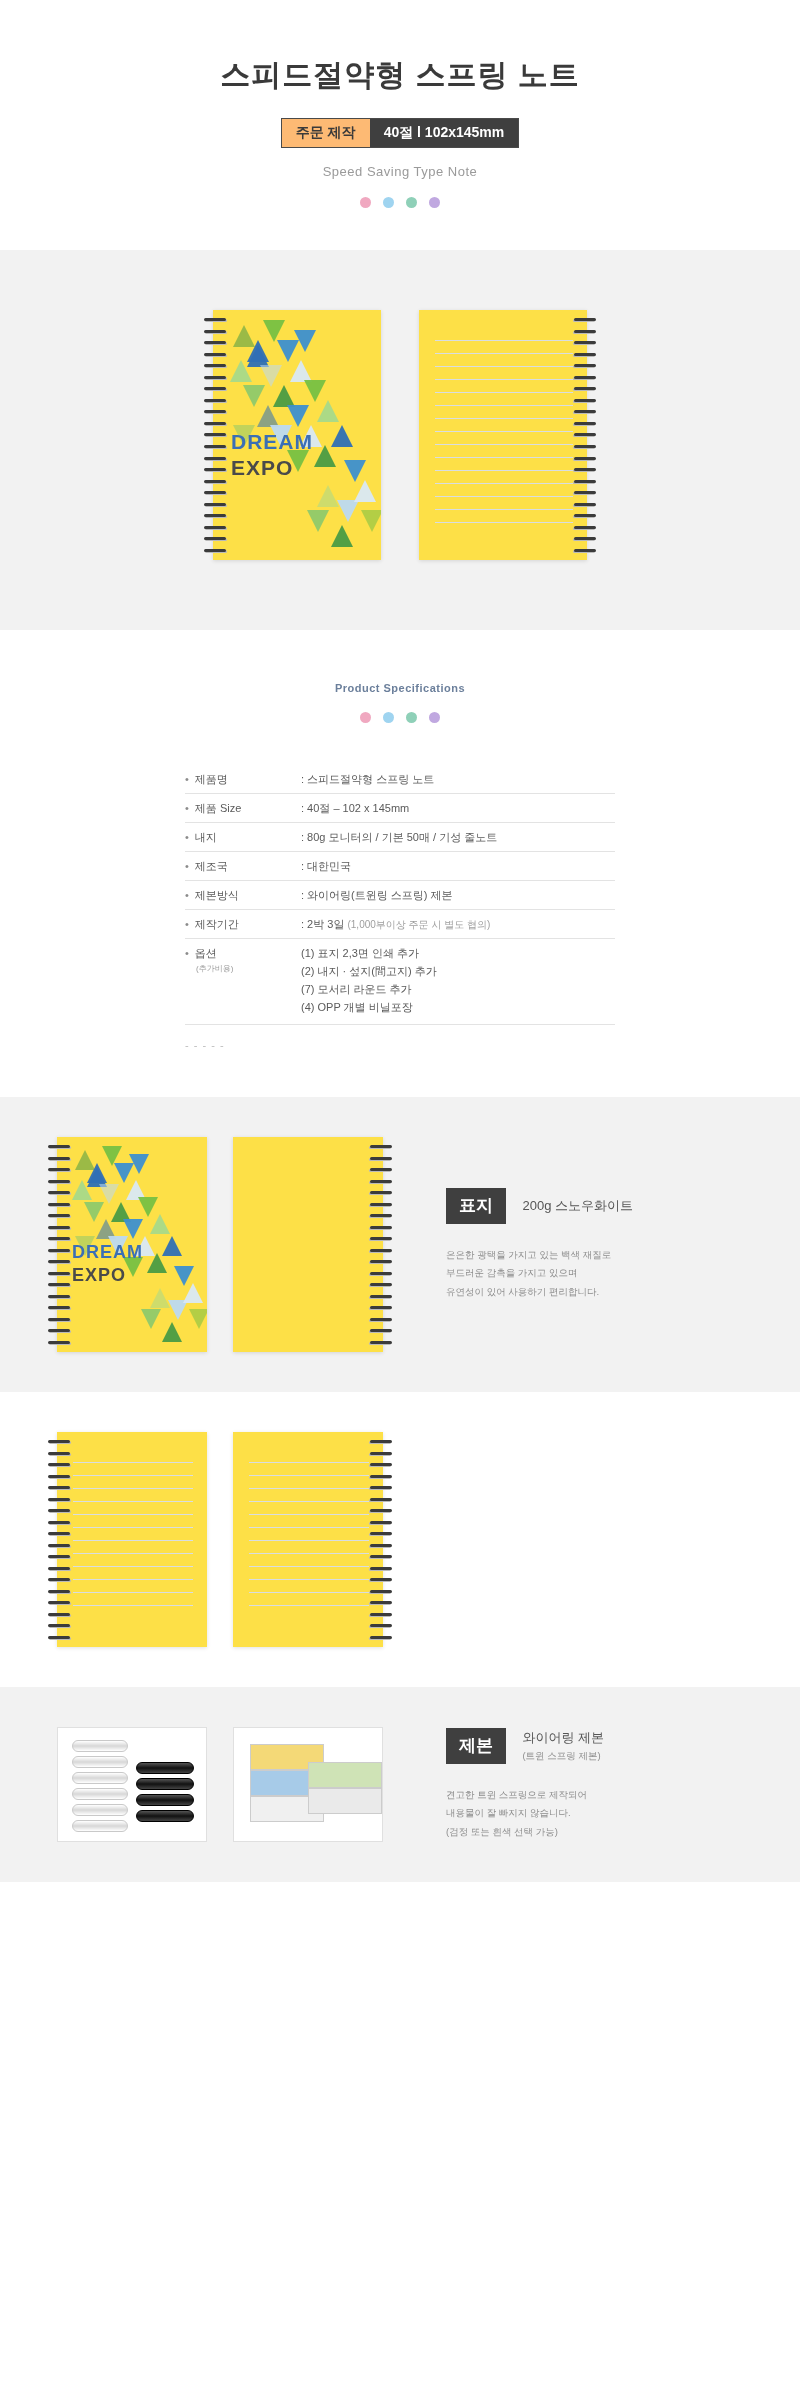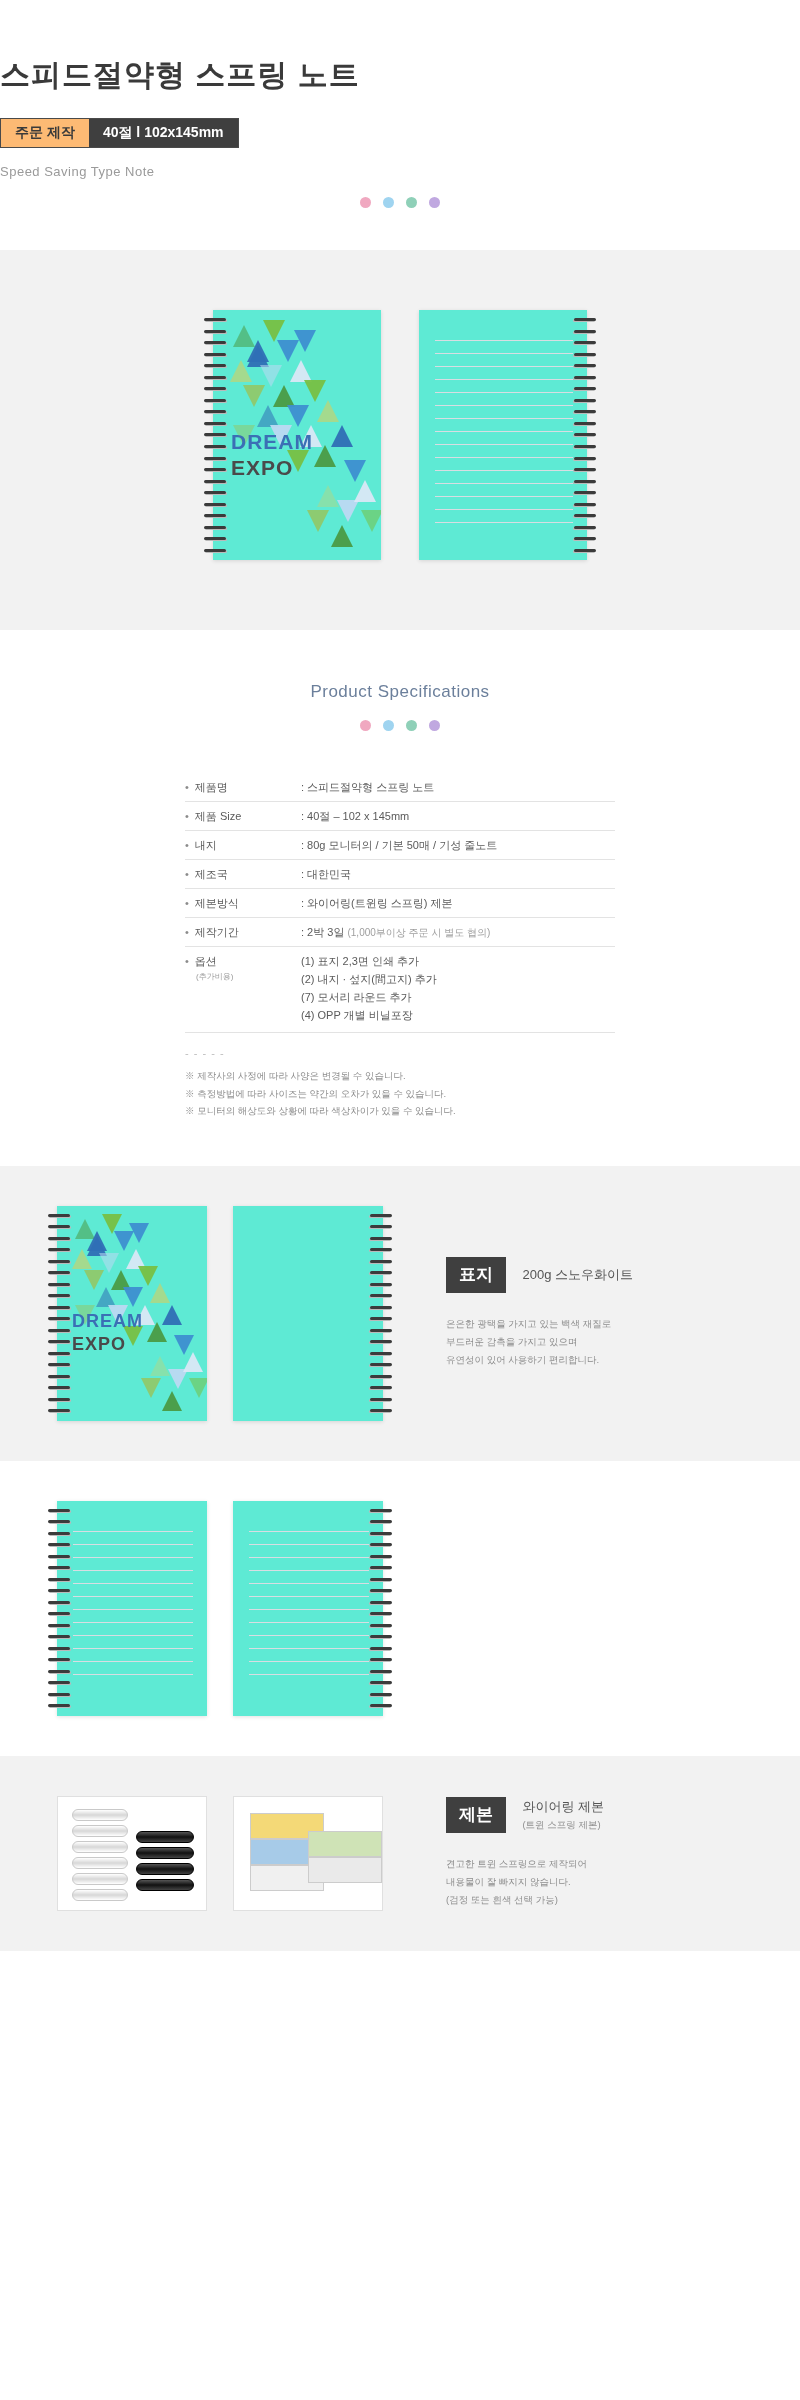--- a/index.html
+++ b/index.html
@@ -5,21 +5,21 @@
   * { box-sizing: border-box; margin: 0; padding: 0; }
   body {
     width: 800px;
     background: #ffffff;
     font-family: "Liberation Sans", sans-serif;
     color: #4b4b4b;
   }
   .page { width: 800px; margin: 0 auto; position: relative; }
 
   
-  .header { padding: 55px 0 42px; background:#fff; }
+  .header { padding: 55px 0 42px; text-align: center; background:#fff; }
   .header-title {
     font-size: 30px;
     font-weight: bold;
     letter-spacing: 1px;
     color: #3a3a3a;
   }
   .badge-row {
     margin: 22px auto 0;
     display: inline-flex;
     align-items: stretch;
@@ -49,21 +49,21 @@
     background: #f2f2f2;
     padding: 60px 0 70px;
     display: flex;
     justify-content: center;
     gap: 38px;
   }
 
   
   .nb {
     position: relative;
-    background: #5eead4;
+    background: #fde047;
     box-shadow: 0 1px 4px rgba(0,0,0,.12);
   }
   .nb-cover { width: 168px; height: 250px; }
   .nb-page  { width: 168px; height: 250px; }
   .rings {
     position: absolute; top: 8px; bottom: 8px;
     display: flex; flex-direction: column; justify-content: space-between;
     z-index: 5;
   }
   .rings.left  { left: -9px; }
@@ -86,21 +86,21 @@
   }
   .cover-text .l1 { font-size: 21px; color: #3b6fb5; }
   .cover-text .l2 { font-size: 21px; color: #4a4a4a; margin-top: 2px; }
 
   
   .lines { position: absolute; left: 16px; right: 14px; top: 30px; bottom: 18px; }
   .lines .ln { height: 1px; background: #d8dde2; margin-bottom: 12px; }
 
   
   .spec { background: #fff; padding: 52px 0 46px; text-align: center; }
-  .spec-title { font-size: 17px; color: #6b7f9b; letter-spacing: .5px; }
+  .spec-title { font-size: 11px; color: #6b7f9b; letter-spacing: .5px; font-weight: bold; }
   .spec-table {
     margin: 42px auto 0;
     width: 430px;
     text-align: left;
     font-size: 11px;
     color: #5a5a5a;
     border-collapse: collapse;
   }
   .spec-table td {
     padding: 7px 0 6px;
@@ -350,25 +350,20 @@
             <div>(1) 표지 2,3면 인쇄 추가</div>
             <div>(2) 내지 · 섶지(間고지) 추가</div>
             <div>(7) 모서리 라운드 추가</div>
             <div>(4) OPP 개별 비닐포장</div>
           </td>
         </tr>
       </tbody>
     </table>
 
     <div class="dashes">- - - - -</div>
-    <div class="notes">
-      <div>※ 제작사의 사정에 따라 사양은 변경될 수 있습니다.</div>
-      <div>※ 측정방법에 따라 사이즈는 약간의 오차가 있을 수 있습니다.</div>
-      <div>※ 모니터의 해상도와 상황에 따라 색상차이가 있을 수 있습니다.</div>
-    </div>
   </div>
 
   <div class="detail grey">
     <div class="detail-visual">
       <div class="nb" style="width:150px;height:215px">
         <div class="rings left">
             <div class="ring"></div>
             <div class="ring"></div>
             <div class="ring"></div>
             <div class="ring"></div>

